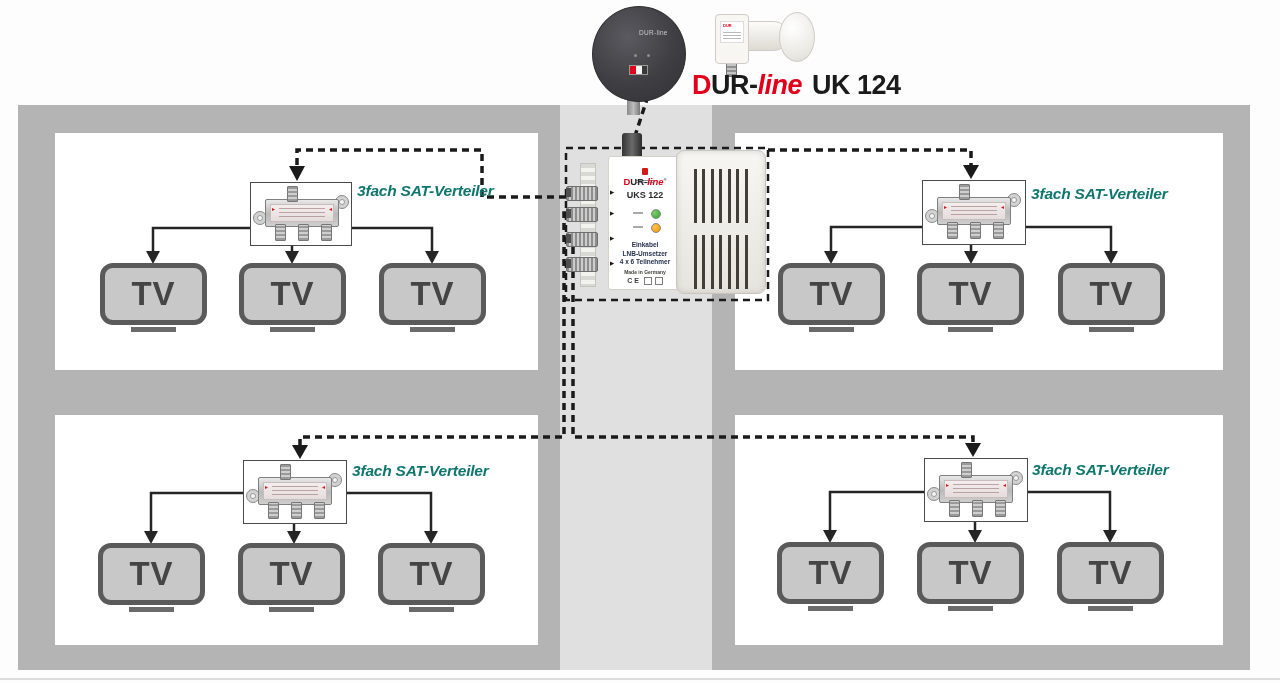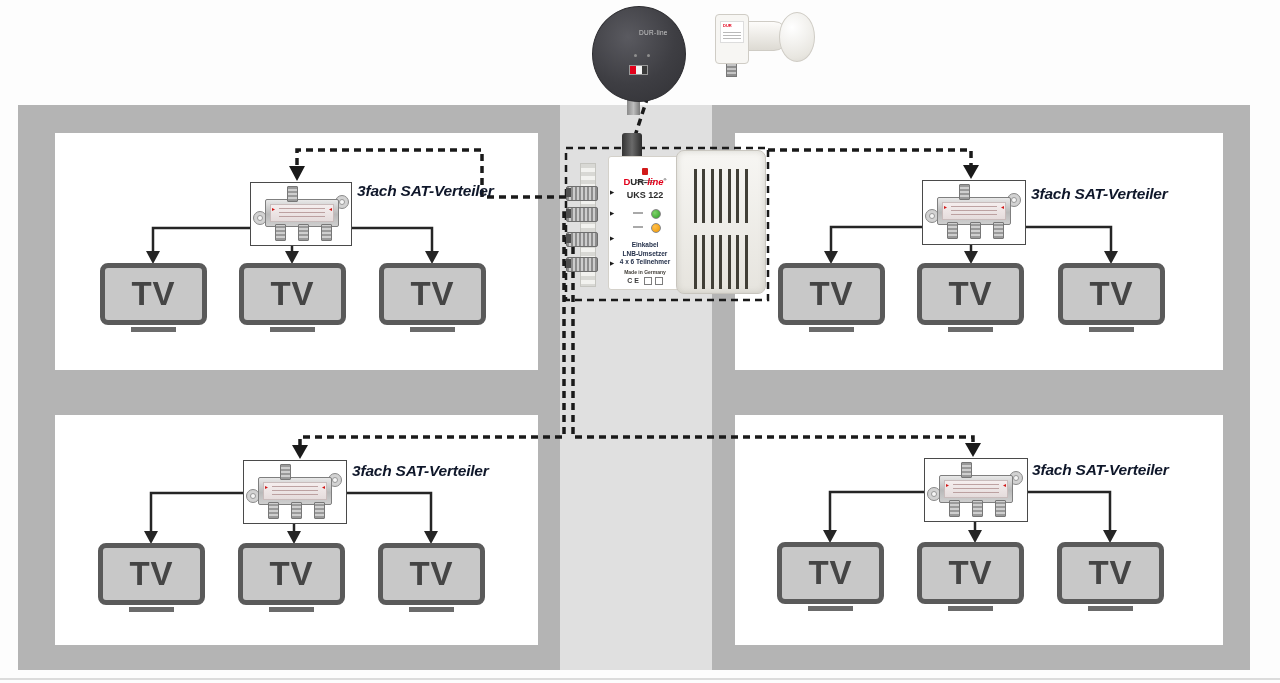--- a/index.html
+++ b/index.html
@@ -33,25 +33,25 @@
           background:#d2d2d2;border:1px solid #8a8a8a;}
   .sp-ear::after{content:"";position:absolute;left:3px;top:3px;width:4px;height:4px;border-radius:50%;
                  background:#f6f6f6;border:1px solid #999;}
   .sp-ear-l{left:-12px;top:12px;} .sp-ear-r{right:-12px;top:-4px;}
   .sp-conn{position:absolute;background:repeating-linear-gradient(0deg,#9a9a9a 0 2px,#cfcfcf 2px 4px);
            border:1px solid #777;border-radius:1px;}
   .sp-conn-top{left:22px;top:-13px;width:9px;height:14px;}
   .sp-conn-b{top:25px;width:9px;height:15px;}
   .sp-b1{left:10px;} .sp-b2{left:33px;} .sp-b3{left:56px;}
   .splitter-label{position:absolute;font-size:15.5px;font-weight:bold;font-style:italic;
-                  color:#0f172a;white-space:nowrap;z-index:7;letter-spacing:-0.2px;}
+                  color:#0f766e;white-space:nowrap;z-index:7;letter-spacing:-0.2px;}
   
   .tv-wrap{position:absolute;width:107px;height:72px;z-index:7;}
   .tv{position:absolute;left:0;top:0;width:97px;height:52px;background:#c8c8c8;
-      border:5px solid #5a5a5a;border-radius:8px;display:flex;align-items:center;justify-content:center;}
+      border:5px solid #5a5a5a;border-radius:13px;display:flex;align-items:center;justify-content:center;}
   .tv-label{font-size:33px;font-weight:bold;color:#454545;letter-spacing:1px;}
   .tv-stand{position:absolute;left:31px;top:64px;width:45px;height:5px;background:#6b6b6b;}
   .unit-topconn{left:622px;top:133px;width:20px;height:28px;background:linear-gradient(90deg,#333,#6a6a6a,#2c2c2c);
                 border-radius:3px;z-index:7;}
   .unit-fins{left:580px;top:163px;width:14px;height:122px;
              background:repeating-linear-gradient(180deg,#d8d8d4 0 4px,#f2f2ef 4px 8px);
              border:1px solid #c5c5c0;z-index:7;}
   .fconn{position:absolute;width:30px;height:13px;left:566px;z-index:8;
          background:repeating-linear-gradient(90deg,#8d8d8d 0 2px,#cdcdcd 2px 4px);
          border:1px solid #6e6e6e;border-radius:2px;}
@@ -197,20 +197,23 @@
   <div class="abs lnb-body">
     <div class="lnb-tag">
       <div class="b">DUR</div>
       <div class="ln" style="top:10px"></div>
         <div class="ln" style="top:13px"></div>
         <div class="ln" style="top:16px"></div>
     </div>
   </div>
   <div class="abs lnb-conn"></div>
 
+  <div class="abs product-title">
+    <span class="red">D</span><span>UR-</span><span class="it">line</span><span class="model">UK 124</span>
+  </div>
 
   <div class="abs unit-topconn"></div>
   <div class="abs unit-fins"></div>
   <div class="fconn" style="top:186px"></div>
   <div class="fconn" style="top:207px"></div>
   <div class="fconn" style="top:232px"></div>
   <div class="fconn" style="top:257px"></div>
 
   <div class="abs unit-label">
     <div class="u-mark"><span class="dot"></span><div class="bars"></div></div>

